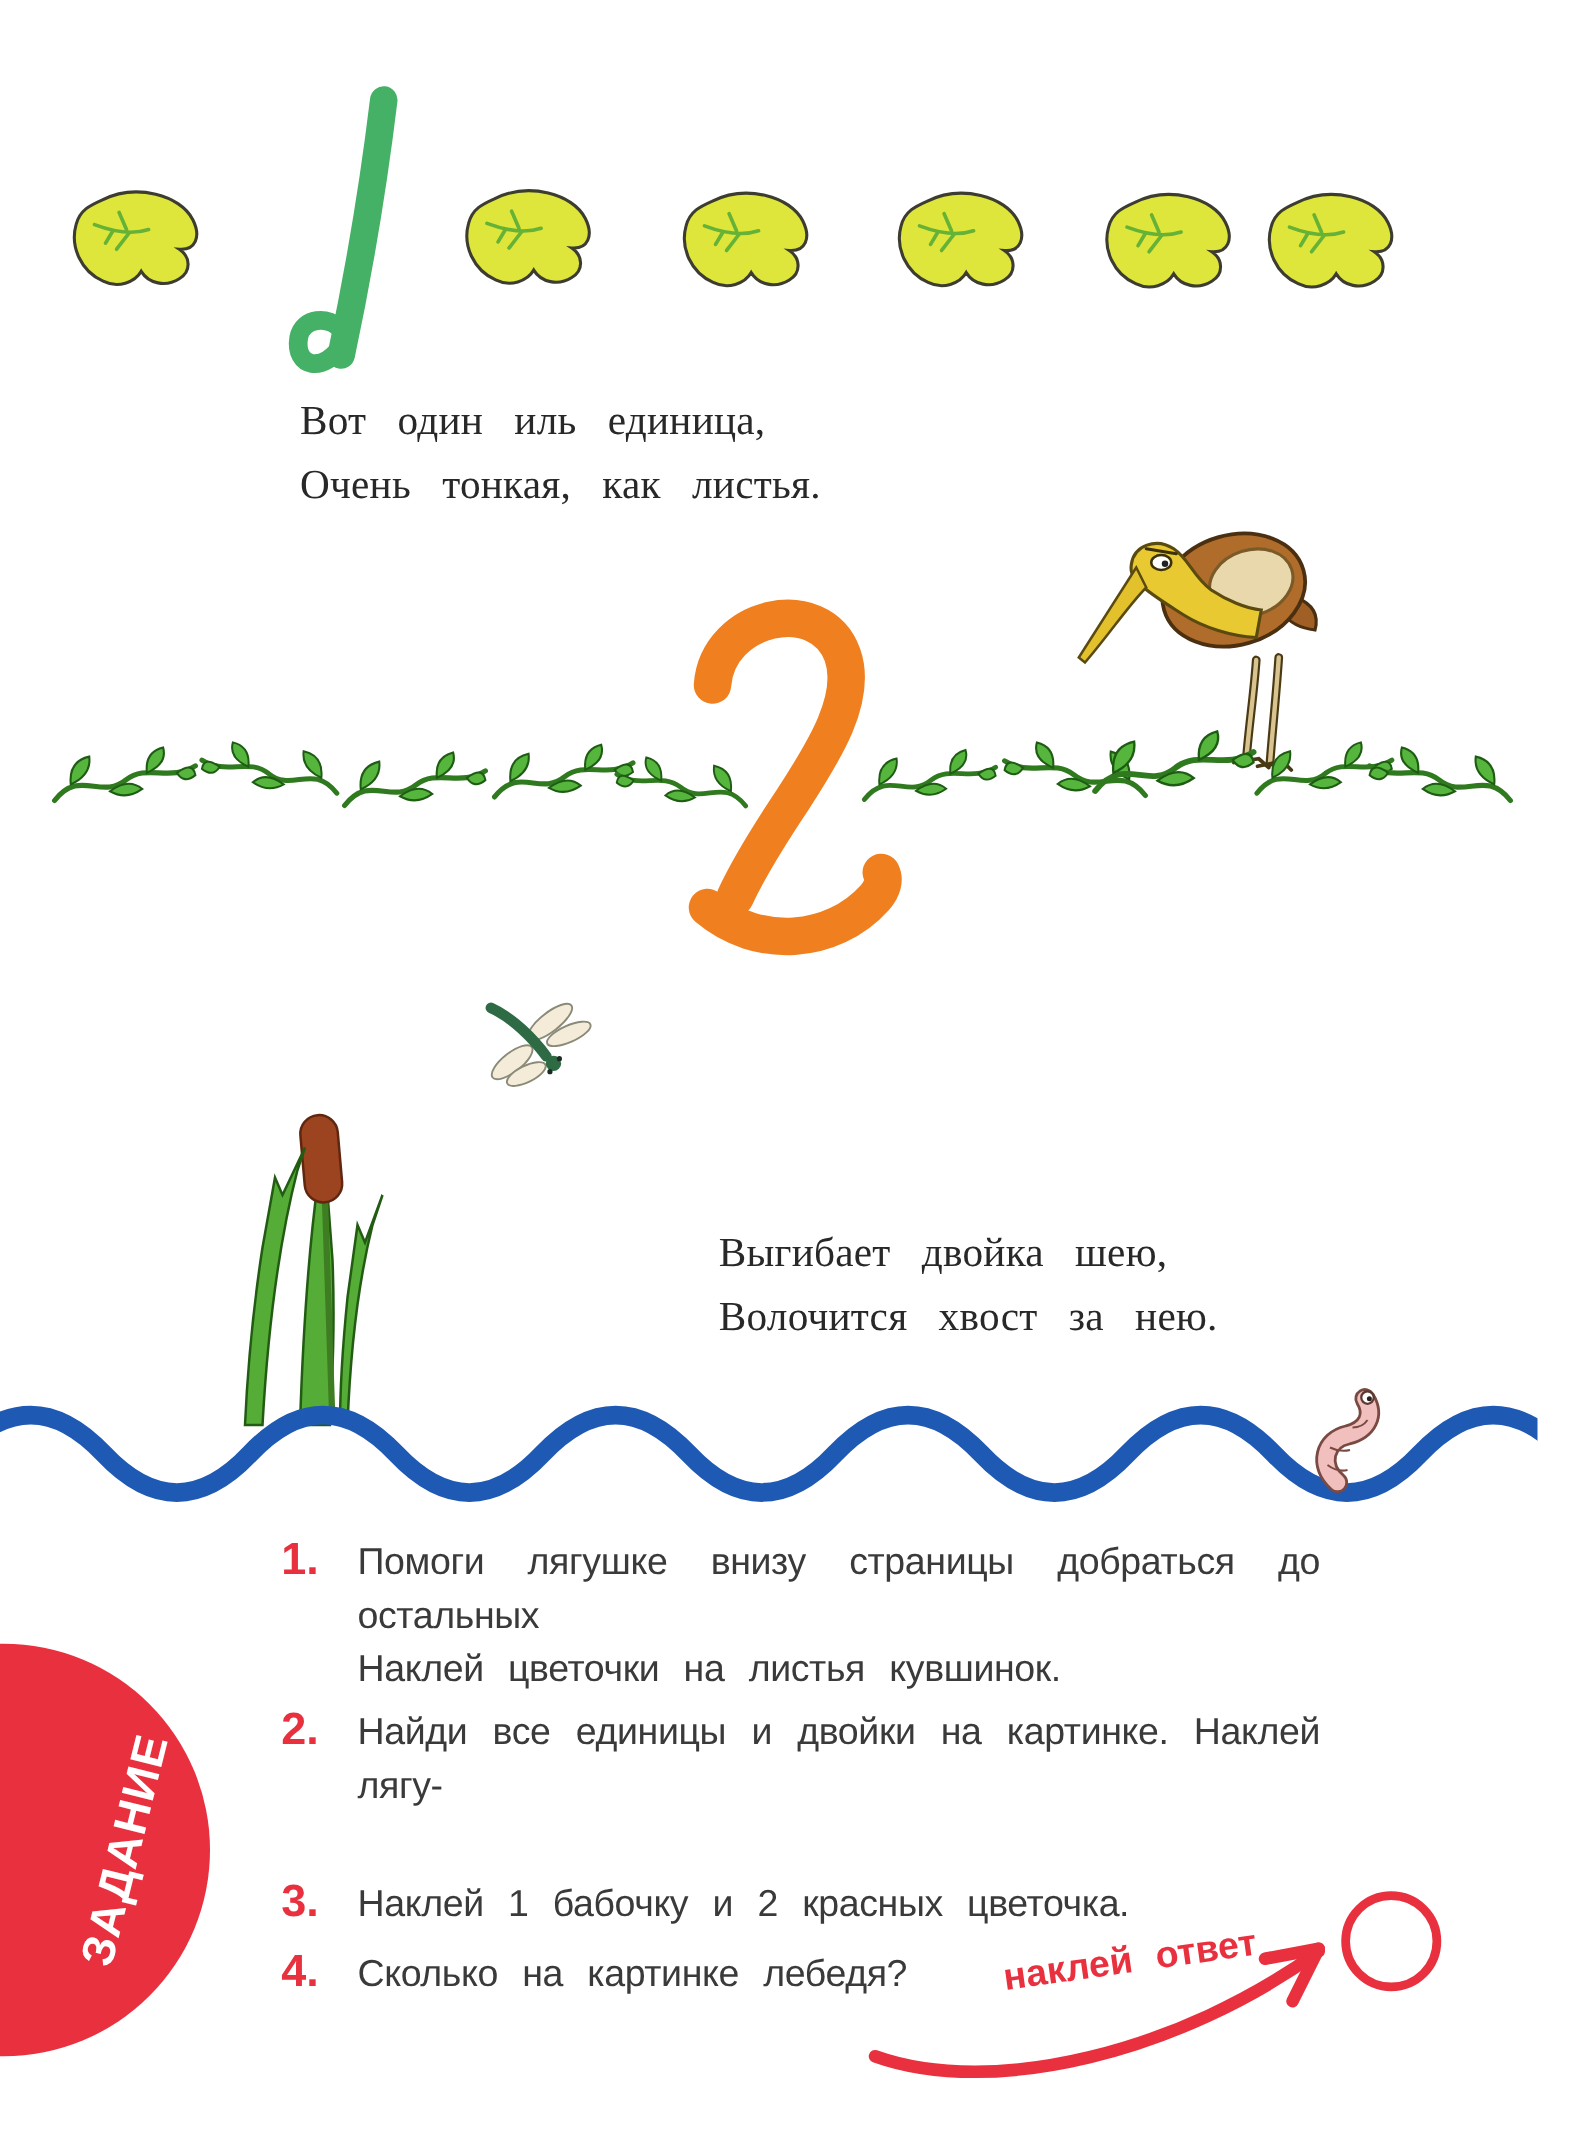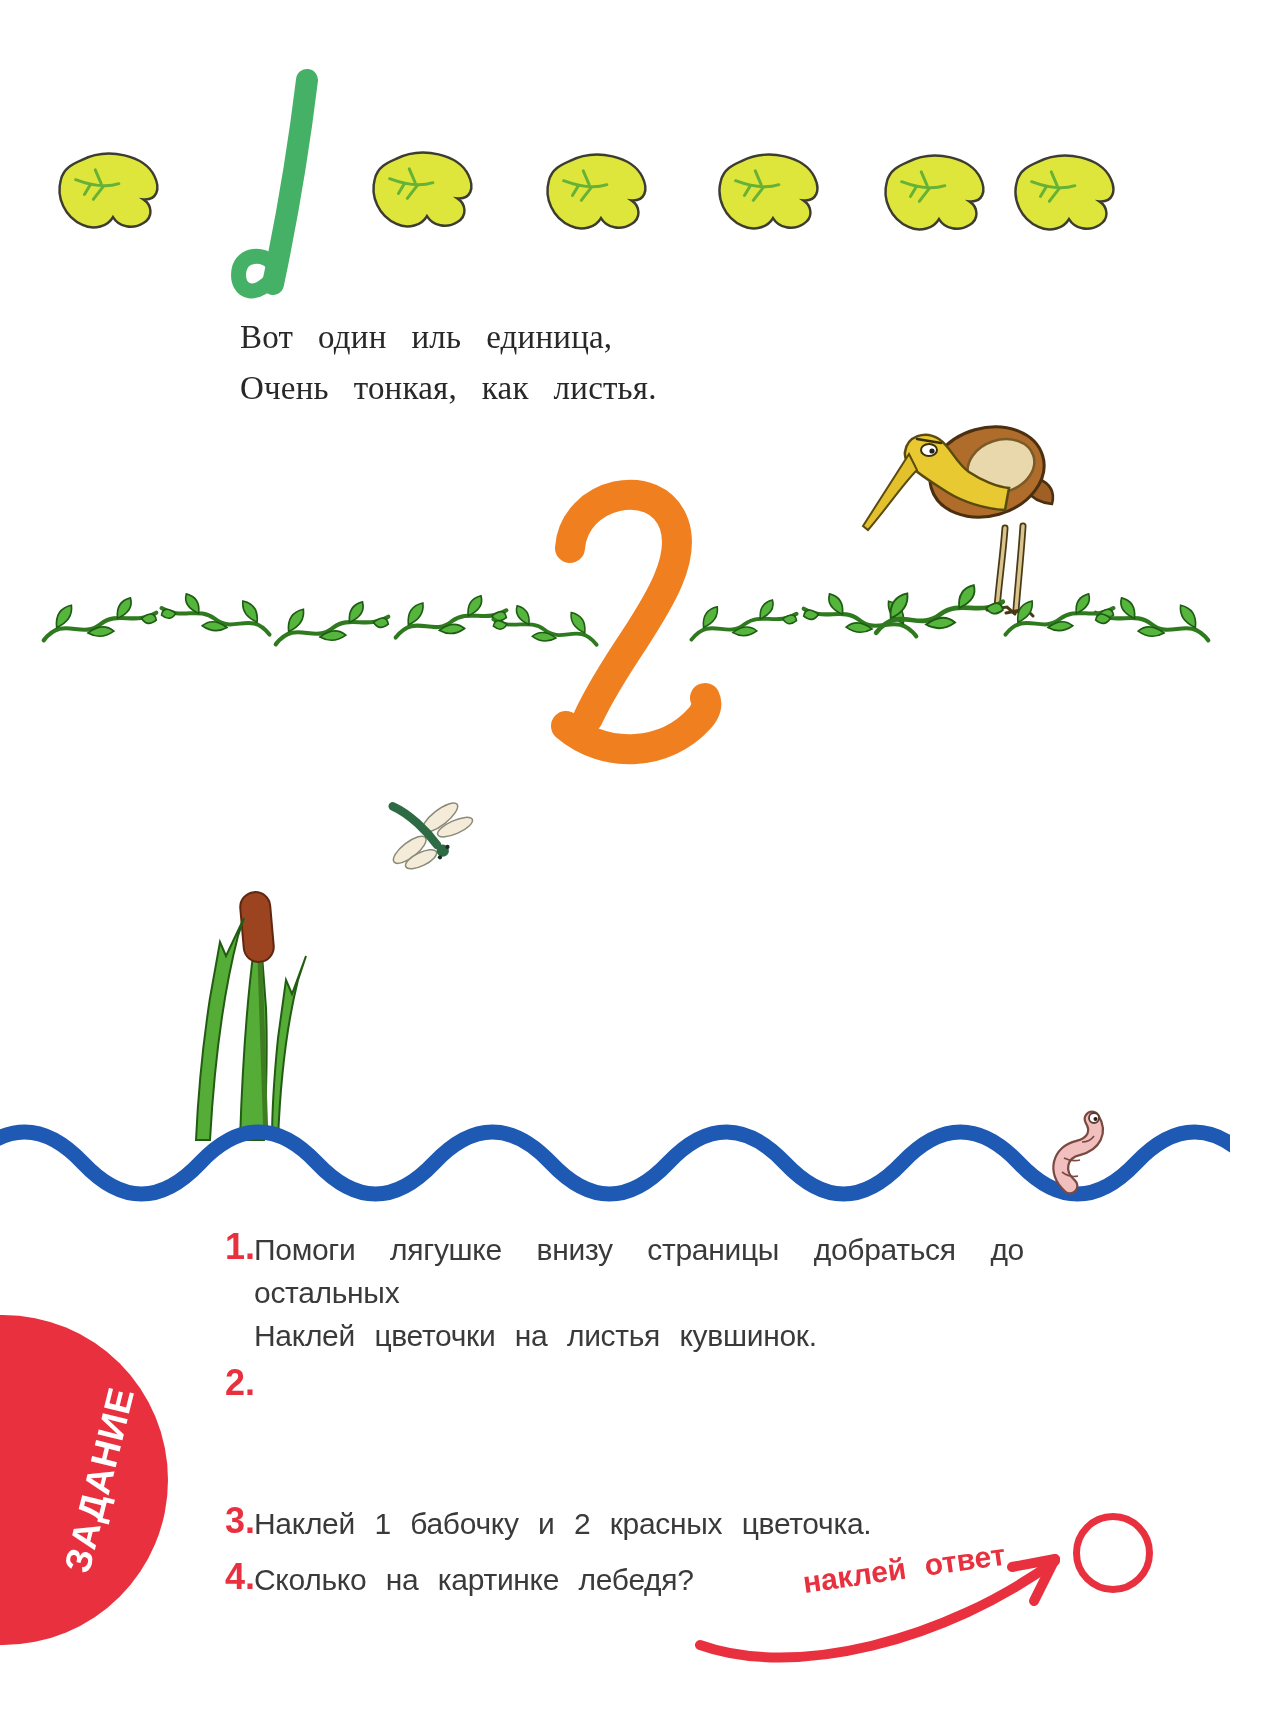--- a/index.html
+++ b/index.html
@@ -6,21 +6,21 @@
   .page{position:relative;width:1230px;height:1713px;background:#ffffff;overflow:hidden;
         font-family:"Liberation Sans",sans-serif;}
   .abs{position:absolute;}
   
   .poem{position:absolute;font:400 33px/51px "Liberation Serif",serif;color:#282828;
         word-spacing:0.5em;letter-spacing:0.2px;white-space:nowrap;}
   
   .task{position:absolute;left:200px;width:850px;}
   .tnum{position:absolute;left:0;top:-3px;width:55px;text-align:right;
         font:700 36px/43px "Liberation Sans",sans-serif;color:#e9303e;}
-  .tlines{margin-left:54px;width:770px;}
+  .tlines{margin-left:86px;width:770px;}
   .tline{font:400 30px/43px "Liberation Sans",sans-serif;color:#3a3a3a;
          letter-spacing:-0.3px;word-spacing:0.38em;}
   .just{text-align:justify;text-align-last:justify;}
   
   .badge-circle{position:absolute;left:-162px;top:1315px;width:330px;height:330px;
                 border-radius:50%;background:#e9303e;}
   .badge-label{position:absolute;left:-50px;top:1455px;width:300px;height:50px;
                transform:rotate(-76deg);color:#ffffff;text-align:center;
                font:700 37px/50px "Liberation Sans",sans-serif;letter-spacing:1px;}
   
@@ -157,20 +157,24 @@
 
   <svg class="abs" style="left:548px;top:468px" width="175" height="295" viewBox="0 0 175 295">
     <title>2</title>
     <g fill="none" stroke="#f0801f" stroke-linecap="round">
       <path d="M22,80 C26,24 108,6 126,56 C138,90 112,132 86,172 C70,196 52,224 40,250" stroke-width="30"></path>
       <path d="M18,258 C58,292 118,288 152,250 C158,243 160,236 157,230" stroke-width="30"></path>
     </g>
   </svg>
 
 
+  <div class="poem" style="left:575px;top:978px">
+    <div>Выгибает двойка шею,</div>
+    <div>Волочится хвост за нею.</div>
+  </div>
 
   <svg class="abs" style="left:383px;top:795px" width="95" height="85" viewBox="0 0 100 90">
     <g fill="#f4ecd9" stroke="#8a8a78" stroke-width="1.6">
       <ellipse cx="60" cy="24" rx="23" ry="8" transform="rotate(-38 60 24)"></ellipse>
       <ellipse cx="76" cy="34" rx="20" ry="7" transform="rotate(-24 76 34)"></ellipse>
       <ellipse cx="28" cy="58" rx="21" ry="8" transform="rotate(-38 28 58)"></ellipse>
       <ellipse cx="40" cy="68" rx="18" ry="7" transform="rotate(-26 40 68)"></ellipse>
     </g>
     <path d="M10,12 C28,20 46,38 57,53" fill="none" stroke="#2e6b45" stroke-width="9" stroke-linecap="round"></path>
     <circle cx="63" cy="59" r="6.5" fill="#2e6b45"></circle>
@@ -210,20 +214,21 @@
     <div class="tnum">1.</div>
     <div class="tlines">
       <div class="tline just">Помоги лягушке внизу страницы добраться до остальных</div>
       <div class="tline">Наклей цветочки на листья кувшинок.</div>
     </div>
   </div>
 
   <div class="task" style="top:1364px">
     <div class="tnum">2.</div>
     <div class="tlines">
+      <div class="tline just">Найди все единицы и двойки на картинке. Наклей лягу-</div>
     </div>
   </div>
 
   <div class="task" style="top:1502px">
     <div class="tnum">3.</div>
     <div class="tlines">
       <div class="tline">Наклей 1 бабочку и 2 красных цветочка.</div>
     </div>
   </div>
 

